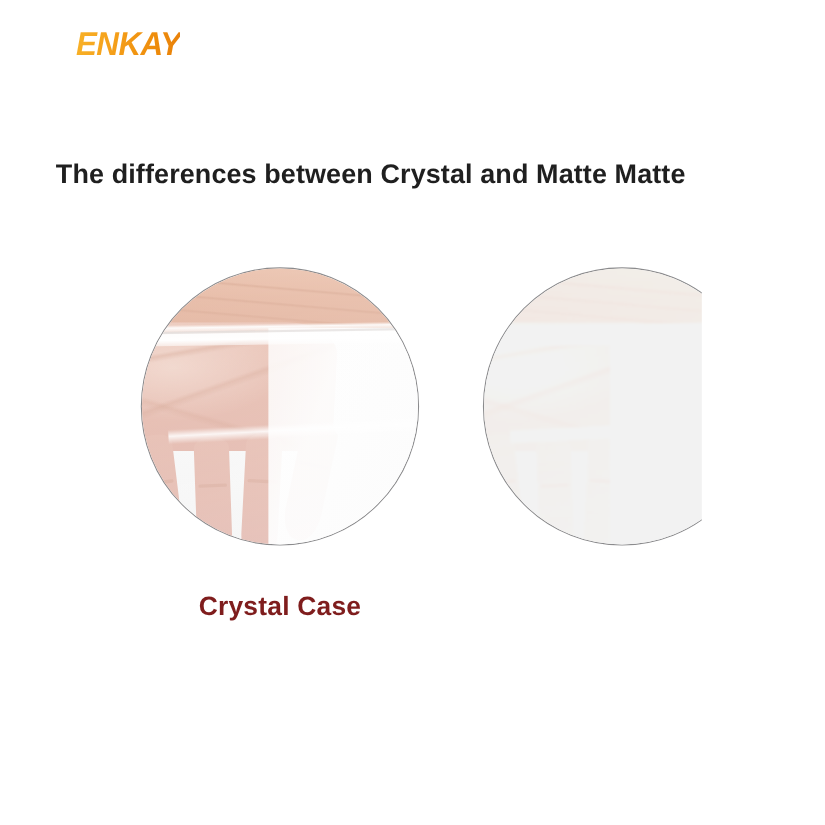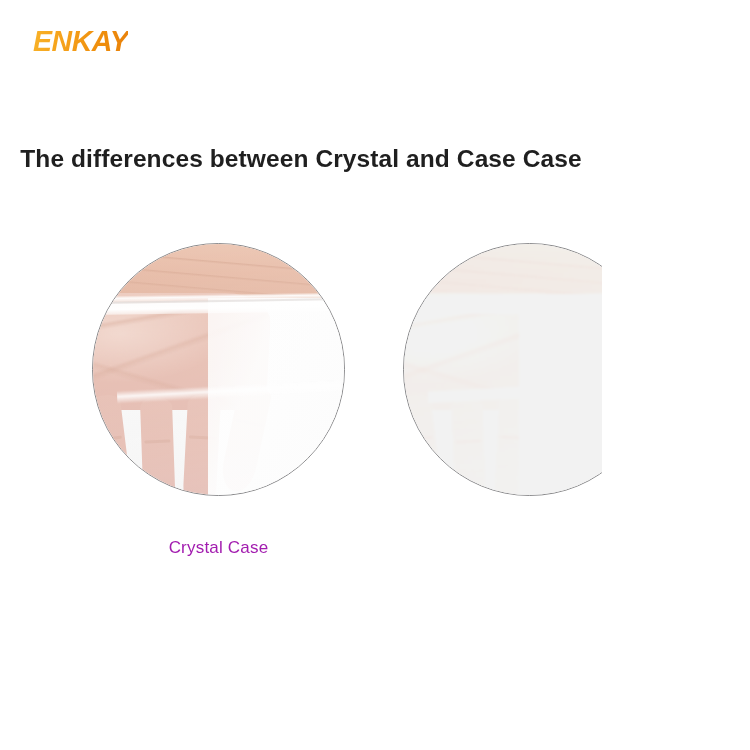--- a/index.html
+++ b/index.html
@@ -9,20 +9,21 @@
   }
   body {
     font-family: "Liberation Sans", sans-serif;
   }
   #page {
     position: relative;
     width: 602px;
     height: 750px;
     background: #ffffff;
     overflow: hidden;
+    margin-left: 36px;
   }
 
   
   #brand-logo {
     position: absolute;
     left: 33px;
     top: 26px;
     font-family: "Liberation Sans", sans-serif;
     font-weight: bold;
     font-style: italic;
@@ -238,37 +239,37 @@
     background: linear-gradient(165deg, rgba(255,255,255,0.42) 0%, rgba(255,255,255,0.50) 50%, rgba(255,255,255,0.56) 100%);
   }
 
   
   .caption {
     position: absolute;
     top: 538px;
     width: 253px;
     text-align: center;
     font-family: "Liberation Sans", sans-serif;
-    font-weight: normal;
-    font-size: 17px;
-    color: #a21caf;
+    font-weight: bold;
+    font-size: 24px;
+    color: #7f1d1d;
     letter-spacing: 0.2px;
     white-space: nowrap;
   }
   #caption-crystal { left: 92px; }
   #caption-matte   { left: 403px; }
 </style>
 </head>
 <body>
 
 <div id="page">
 
   <div id="brand-logo">ENKAY</div>
 
-  <div id="page-title">The differences between Crystal and Case Case</div>
+  <div id="page-title">The differences between Crystal and Matte Matte</div>
 
   <div id="comparison">
 
     <div class="sample" id="sample-crystal">
       <div class="circle-frame">
         <div class="scene">
           <div class="backdrop"></div>
           <div class="wrist"></div>
           <div class="wrist-lines"></div>
           <div class="palm"></div>

